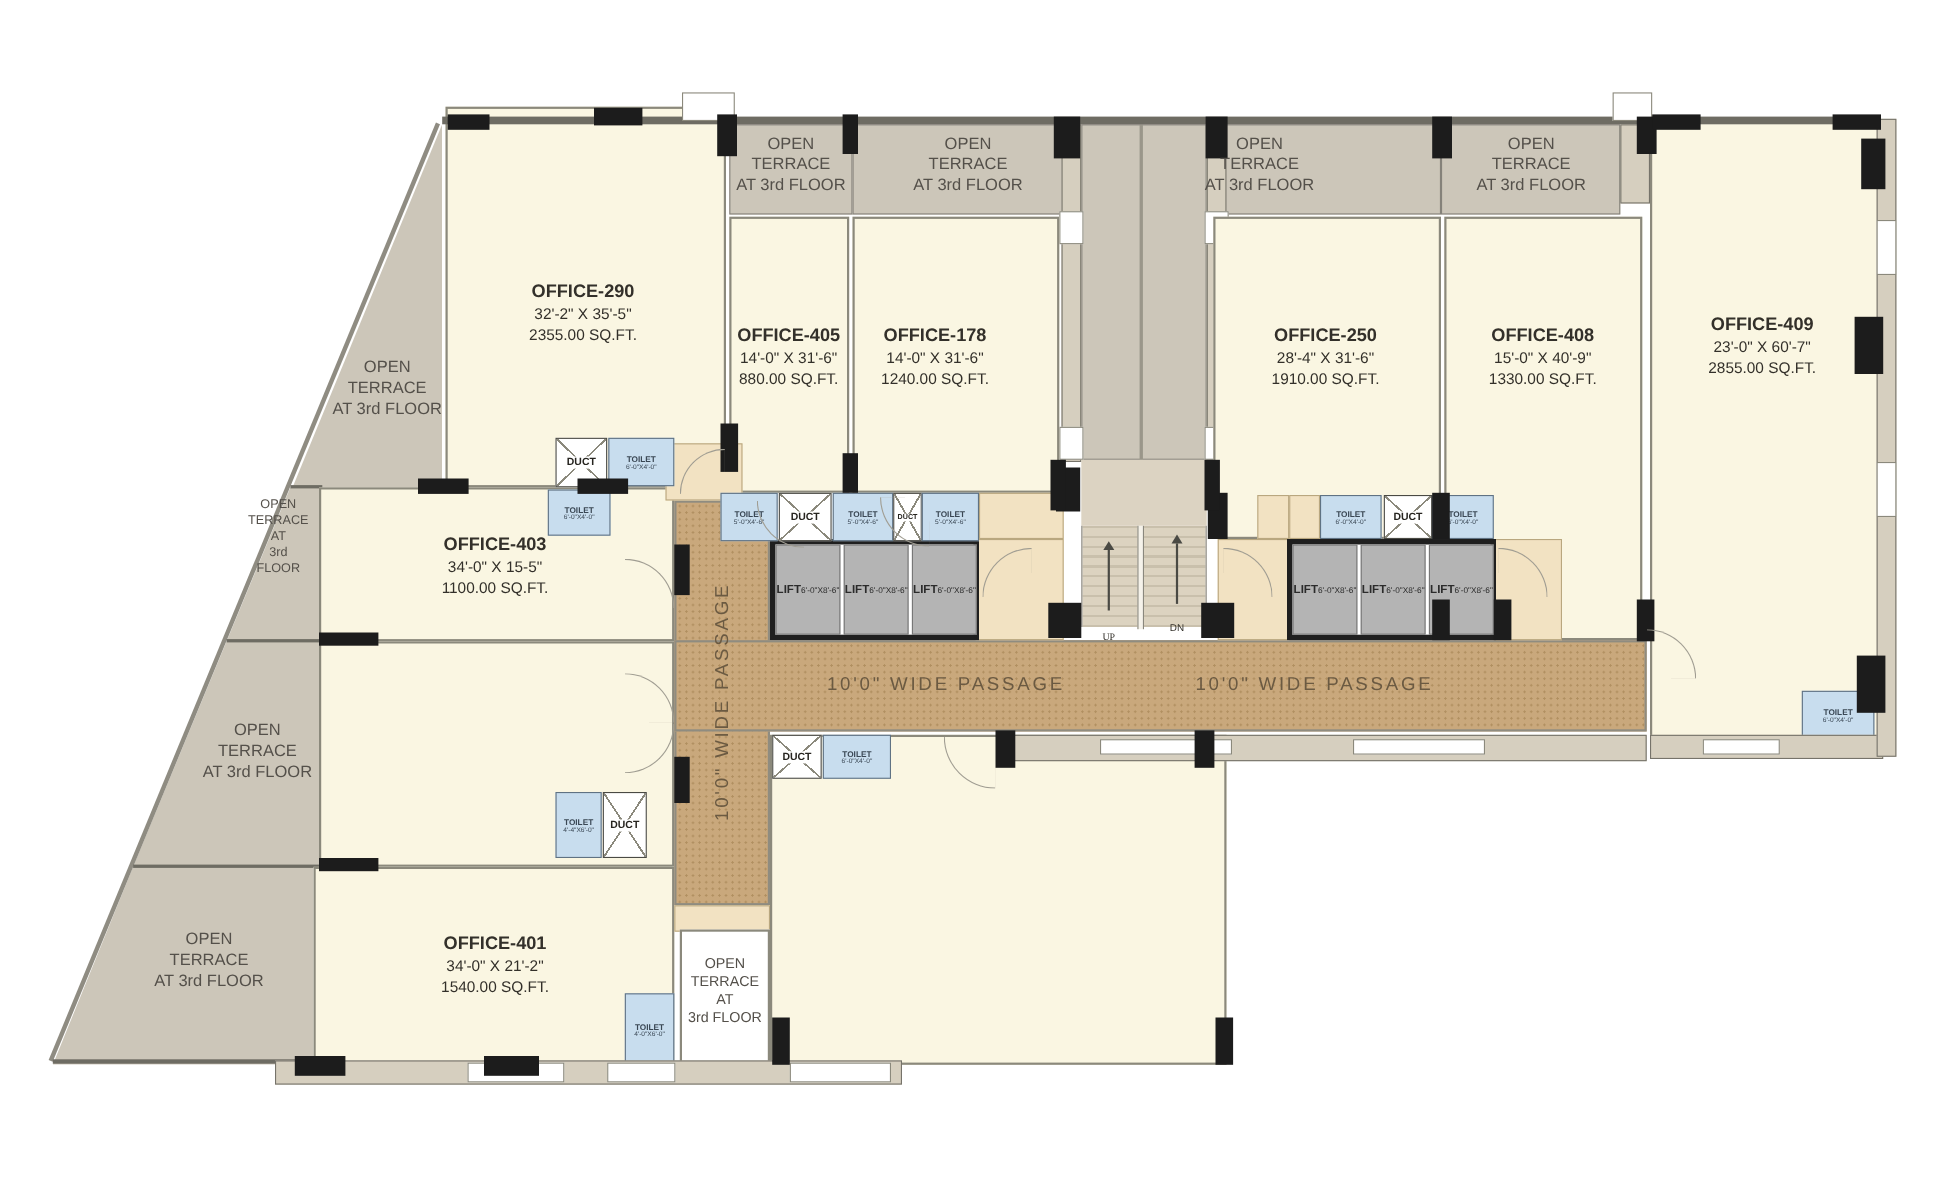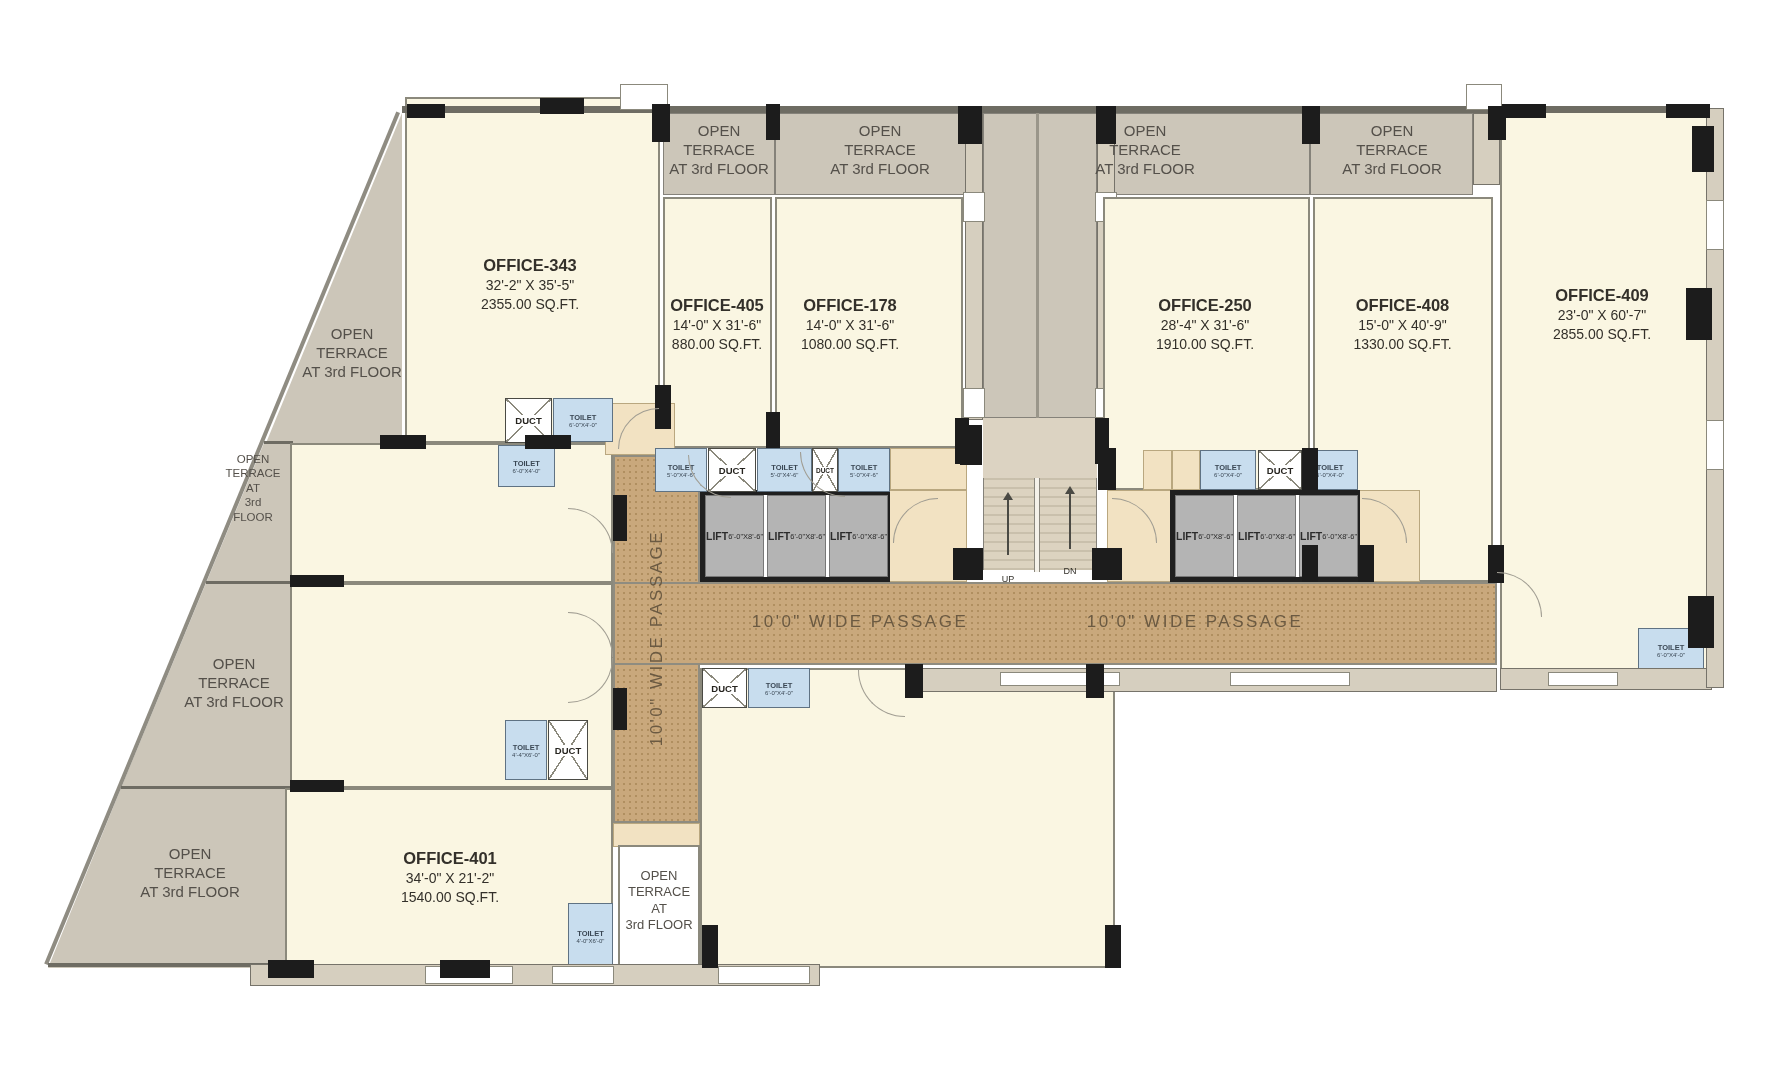--- a/index.html
+++ b/index.html
@@ -104,21 +104,21 @@
 
   <div class="abs" style="left:618px;top:845px;width:82px;height:123px;background:#ffffff;border:2px solid #8B897C;"></div>
 
   <div class="abs" style="left:983px;top:418px;width:114px;height:60px;background:#DCD3C2;"></div>
   <div class="abs treads" style="left:983px;top:478px;width:114px;height:92px;"></div>
   <div class="abs" style="left:1034px;top:478px;width:6px;height:94px;background:#F5F2EA;border-left:1px solid #8A877D;border-right:1px solid #8A877D;"></div>
   <div class="stem" style="left:1007px;top:500px;height:55px;"></div>
   <div class="ahead" style="left:1003px;top:492px;"></div>
   <div class="stem" style="left:1069px;top:494px;height:55px;"></div>
   <div class="ahead" style="left:1065px;top:486px;"></div>
-  <div class="updn" style="left:995px;top:574px;width:26px;">UP</div>
+  <div class="updn" style="left:995px;top:574px;width:26px;font-family:Liberation Serif, serif;">UP</div>
   <div class="updn" style="left:1057px;top:566px;width:26px;">DN</div>
 
   <div class="abs liftblock" style="left:700px;top:490px;width:190px;height:92px;">
     <div class="liftcell">
         <span class="ln">LIFT</span>
         <span class="ls">6'-0"X8'-6"</span>
       </div>
     <div class="liftcell">
         <span class="ln">LIFT</span>
         <span class="ls">6'-0"X8'-6"</span>
@@ -267,49 +267,54 @@
   <div class="arc arc-bl" style="left:688px;top:455px;width:42px;height:42px;"></div>
   <div class="arc arc-bl" style="left:800px;top:452px;width:44px;height:44px;"></div>
   <div class="arc arc-tl" style="left:893px;top:498px;width:44px;height:44px;"></div>
   <div class="arc arc-tr" style="left:1112px;top:498px;width:44px;height:44px;"></div>
   <div class="arc arc-tr" style="left:1362px;top:498px;width:44px;height:44px;"></div>
   <div class="arc arc-bl" style="left:858px;top:670px;width:46px;height:46px;"></div>
   <div class="arc arc-tr" style="left:1497px;top:572px;width:44px;height:44px;"></div>
   <div class="arc arc-tl" style="left:618px;top:408px;width:40px;height:40px;"></div>
 
   <div class="lbl" style="left:430px;top:255px;width:200px;">
-    <span class="rname">OFFICE-343</span>
+    <span class="rname">OFFICE-290</span>
       <span class="rdims">32'-2" X 35'-5"</span>
       <span class="rdims">2355.00 SQ.FT.</span>
     </div>
   <div class="lbl" style="left:647px;top:295px;width:140px;">
     <span class="rname">OFFICE-405</span>
       <span class="rdims">14'-0" X 31'-6"</span>
       <span class="rdims">880.00 SQ.FT.</span>
     </div>
   <div class="lbl" style="left:775px;top:295px;width:150px;">
     <span class="rname">OFFICE-178</span>
       <span class="rdims">14'-0" X 31'-6"</span>
-      <span class="rdims">1080.00 SQ.FT.</span>
+      <span class="rdims">1240.00 SQ.FT.</span>
     </div>
   <div class="lbl" style="left:1115px;top:295px;width:180px;">
     <span class="rname">OFFICE-250</span>
       <span class="rdims">28'-4" X 31'-6"</span>
       <span class="rdims">1910.00 SQ.FT.</span>
     </div>
   <div class="lbl" style="left:1320px;top:295px;width:165px;">
     <span class="rname">OFFICE-408</span>
       <span class="rdims">15'-0" X 40'-9"</span>
       <span class="rdims">1330.00 SQ.FT.</span>
     </div>
   <div class="lbl" style="left:1512px;top:285px;width:180px;">
     <span class="rname">OFFICE-409</span>
       <span class="rdims">23'-0" X 60'-7"</span>
       <span class="rdims">2855.00 SQ.FT.</span>
     </div>
+  <div class="lbl" style="left:350px;top:485px;width:200px;">
+    <span class="rname">OFFICE-403</span>
+      <span class="rdims">34'-0" X 15-5"</span>
+      <span class="rdims">1100.00 SQ.FT.</span>
+    </div>
   <div class="lbl" style="left:350px;top:848px;width:200px;">
     <span class="rname">OFFICE-401</span>
       <span class="rdims">34'-0" X 21'-2"</span>
       <span class="rdims">1540.00 SQ.FT.</span>
     </div>
 
   <div class="lbl tlabel pre" style="left:296px;top:325px;width:112px;">OPEN
 TERRACE
 AT 3rd FLOOR</div>
   <div class="lbl tlabel-sm pre" style="left:215px;top:452px;width:76px;">OPEN

